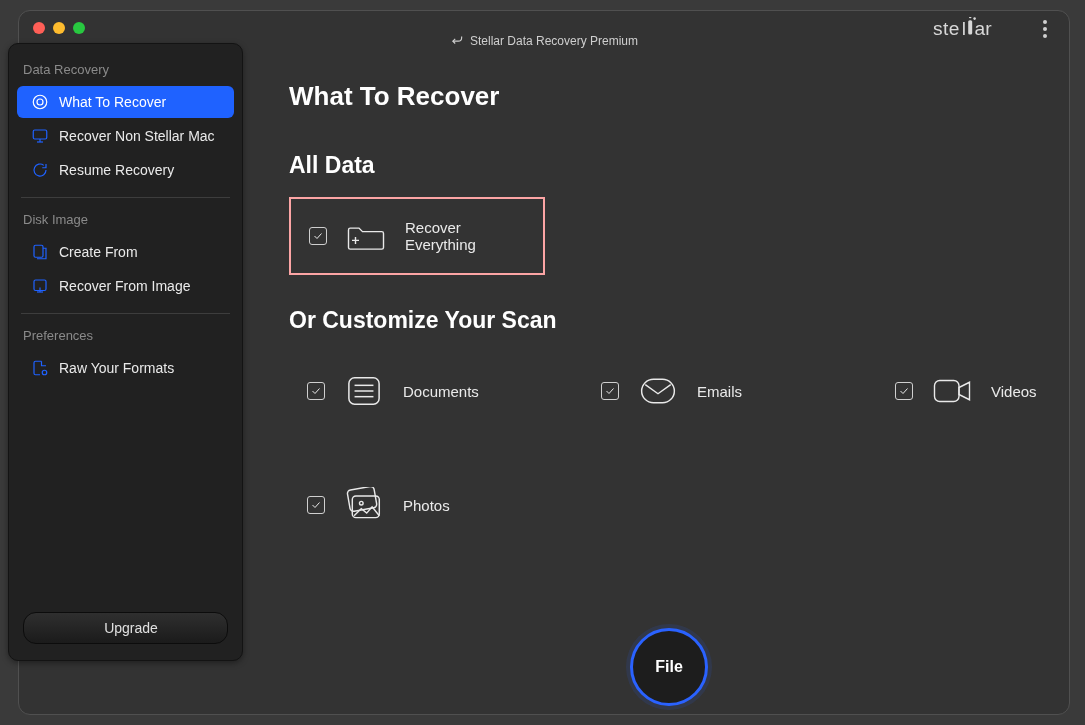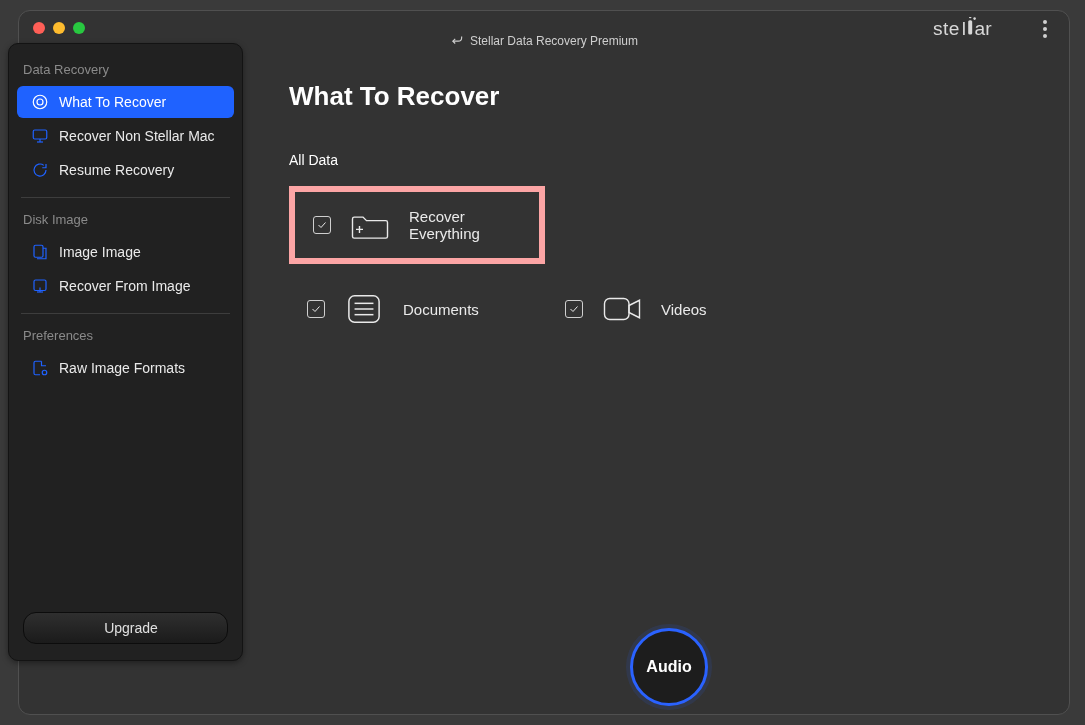--- a/index.html
+++ b/index.html
@@ -116,37 +116,38 @@
   }
 
   
   .content {
     position: absolute;
     left: 270px; top: 70px;
     right: 20px; bottom: 20px;
     color: #fff;
   }
   .h1 { font-size: 26px; font-weight: 700; margin-bottom: 40px; }
-  .h2 { font-size: 14px; font-weight: 400; margin-bottom: 18px; }
+  .h2 { font-size: 23px; font-weight: 700; margin-bottom: 18px; }
 
   .option-card {
     display:flex; align-items:center; gap: 18px;
     padding: 22px 18px;
     width: 256px;
     height: 78px;
   }
   .option-card.highlight {
-    border: 6px solid #fca5a5;
+    border: 2px solid #fca5a5;
   }
   .options-grid {
     display: grid;
     grid-template-columns: 258px 258px 258px;
     column-gap: 0;
     row-gap: 32px;
     margin-top: 6px;
+    gap: 36px;
   }
   .check {
     width: 18px; height: 18px; flex: 0 0 18px;
     border: 1.5px solid #cfcfcf;
     border-radius: 3px;
     display:flex;align-items:center;justify-content:center;
     cursor: pointer;
   }
   .check svg { width: 12px; height: 12px; stroke:#e9e9e9; stroke-width:2; fill:none; }
   .opt-icon { width: 42px; height: 36px; display:flex;align-items:center;justify-content:center; }
@@ -220,61 +221,92 @@
         <div class="opt-icon">
           <svg width="42" height="34" viewBox="0 0 48 38">
             <path d="M6 10 h10 l4 4 h22 a2 2 0 0 1 2 2 v16 a2 2 0 0 1 -2 2 h-36 a2 2 0 0 1 -2 -2 v-20 a2 2 0 0 1 2 -2 z"></path>
             <line x1="12" y1="20" x2="12" y2="28"></line>
               <line x1="8" y1="24" x2="16" y2="24"></line>
           </svg>
         </div>
         <div class="opt-label">Recover Everything</div>
       </div>
 
+      <div class="h2" style="margin-top:32px">Or Customize Your Scan</div>
 
       <div class="options-grid">
 
         <div class="option-card">
           <div class="check">
               <svg viewBox="0 0 24 24">
                 <polyline points="5 12 10 17 19 7"></polyline>
               </svg>
             </div>
           <div class="opt-icon">
             <svg width="38" height="34" viewBox="0 0 40 36">
                 <rect x="4" y="4" width="32" height="28" rx="6"></rect>
                 <line x1="10" y1="12" x2="30" y2="12"></line>
                 <line x1="10" y1="18" x2="30" y2="18"></line>
                 <line x1="10" y1="24" x2="30" y2="24"></line>
               </svg>
           </div>
           <div class="opt-label">Documents</div>
         </div>
 
+        <div class="option-card">
+          <div class="check">
+              <svg viewBox="0 0 24 24">
+                <polyline points="5 12 10 17 19 7"></polyline>
+              </svg>
+            </div>
+          <div class="opt-icon">
+            <svg width="40" height="32" viewBox="0 0 44 34">
+                <rect x="4" y="4" width="36" height="26" rx="13"></rect>
+                <path d="M8 10 l14 10 l14 -10"></path>
+              </svg>
+          </div>
+          <div class="opt-label">Emails</div>
+        </div>
 
         <div class="option-card">
           <div class="check">
               <svg viewBox="0 0 24 24">
                 <polyline points="5 12 10 17 19 7"></polyline>
               </svg>
             </div>
           <div class="opt-icon">
             <svg width="44" height="30" viewBox="0 0 48 32">
                 <rect x="4" y="4" width="28" height="24" rx="6"></rect>
                 <path d="M32 12 l12 -6 v20 l-12 -6 z"></path>
               </svg>
           </div>
           <div class="opt-label">Videos</div>
         </div>
 
 
+        <div class="option-card">
+          <div class="check">
+              <svg viewBox="0 0 24 24">
+                <polyline points="5 12 10 17 19 7"></polyline>
+              </svg>
+            </div>
+          <div class="opt-icon">
+            <svg width="42" height="36" viewBox="0 0 46 40">
+                <rect x="10" y="10" width="30" height="24" rx="4"></rect>
+                <circle cx="20" cy="18" r="2"></circle>
+                <path d="M12 32 l8 -8 l6 5 l6 -7 l8 10"></path>
+                <rect x="4" y="4" width="30" height="24" rx="4" transform="rotate(-10 4 4)"></rect>
+              </svg>
+          </div>
+          <div class="opt-label">Photos</div>
+        </div>
       </div>
 
       <div class="next-btn">
-        <span>Audio</span>
+        <span>File</span>
       </div>
     </div>
 
   </div>
 
   <div class="sidebar">
     <div class="sb-section-label">Data Recovery</div>
 
     <div class="sb-item active">
       <span class="sb-icon">
@@ -308,21 +340,21 @@
     <div class="sb-divider"></div>
 
     <div class="sb-section-label">Disk Image</div>
     <div class="sb-item">
       <span class="sb-icon">
           <svg width="18" height="18" viewBox="0 0 24 24">
             <rect x="4" y="3" width="12" height="16" rx="2"></rect>
             <path d="M16 7h4v14H8"></path>
           </svg>
         </span>
-      <span>Image Image</span>
+      <span>Create From</span>
     </div>
     <div class="sb-item">
       <span class="sb-icon">
           <svg width="18" height="18" viewBox="0 0 24 24">
             <rect x="4" y="4" width="16" height="14" rx="2"></rect>
             <path d="M8 20h8"></path>
             <path d="M12 14v6"></path>
           </svg>
         </span>
       <span>Recover From Image</span>
@@ -332,21 +364,21 @@
 
     <div class="sb-section-label">Preferences</div>
     <div class="sb-item">
       <span class="sb-icon">
           <svg width="18" height="18" viewBox="0 0 24 24">
             <path d="M14 3H6a2 2 0 0 0-2 2v14a2 2 0 0 0 2 2h6"></path>
             <polyline points="14 3 14 9 20 9"></polyline>
             <circle cx="18" cy="18" r="3"></circle>
           </svg>
         </span>
-      <span>Raw Image Formats</span>
+      <span>Raw Your Formats</span>
     </div>
 
     <div class="sb-spacer"></div>
     <div class="upgrade">
       <span>Upgrade</span>
     </div>
   </div>
 </div>
 
 </body></html>

